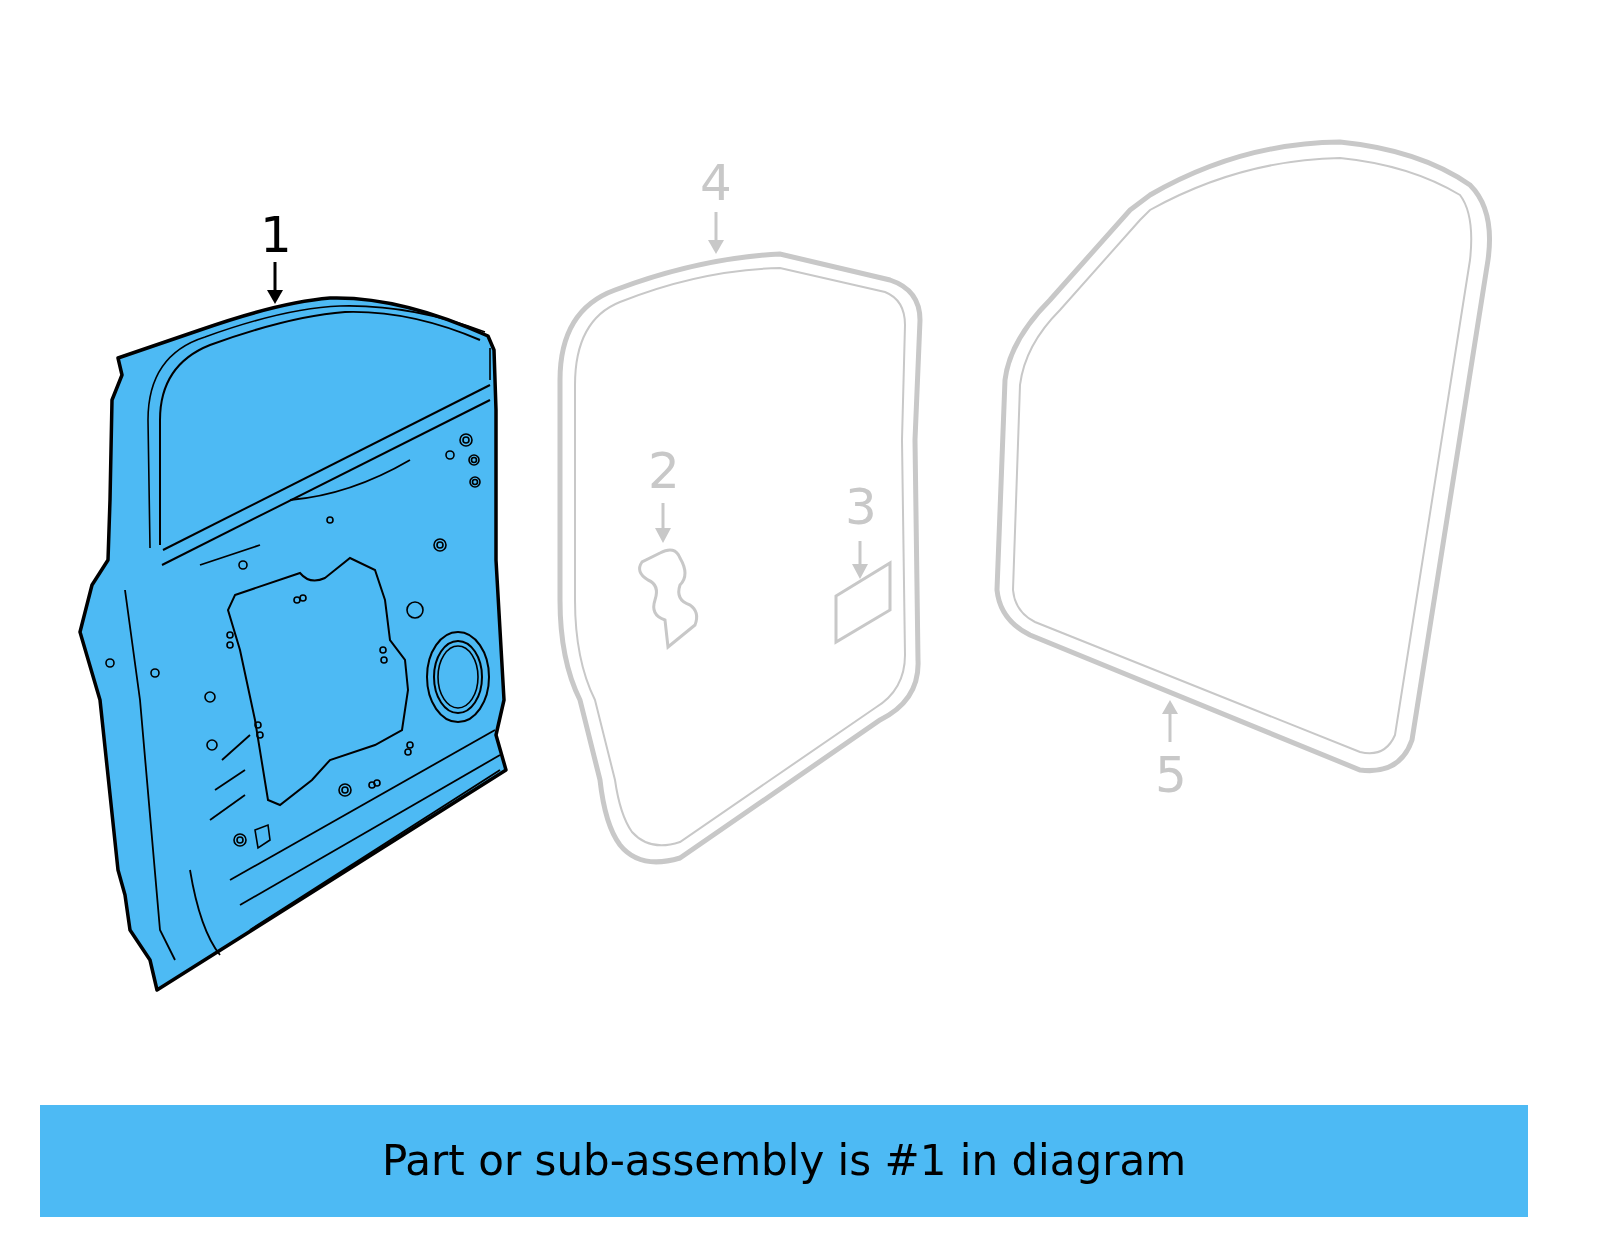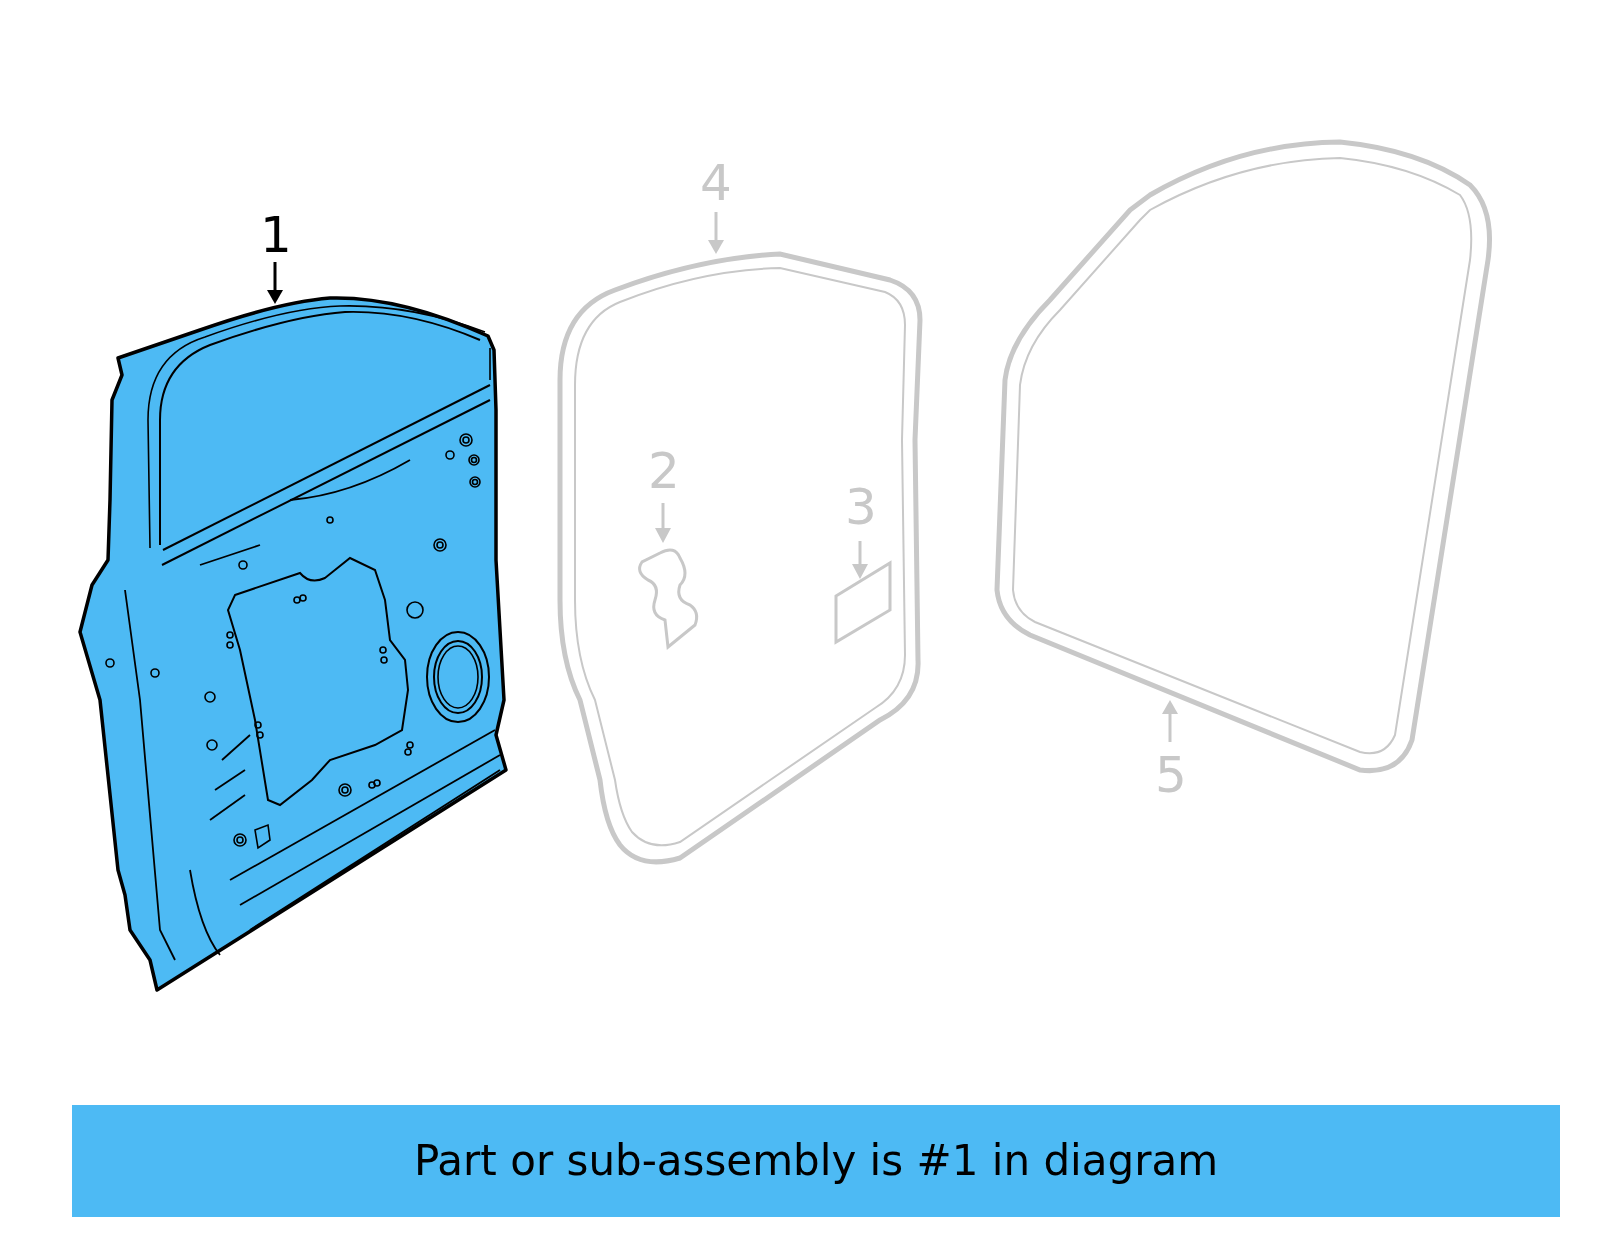--- a/index.html
+++ b/index.html
@@ -1,21 +1,21 @@
 <!DOCTYPE html>
 <html><head>
   <meta charset="utf-8">
   <style>
     html, body { margin: 0; padding: 0; background: #ffffff; }
     body { width: 1600px; height: 1249px; position: relative; overflow: hidden; font-family: "DejaVu Sans", sans-serif; }
     #diagram { position: absolute; left: 0; top: 0; width: 1600px; height: 1100px; }
     .callout { position: absolute; font-family: "DejaVu Sans", sans-serif; font-size: 50px; line-height: 1; }
     .callout.active { color: #000000; }
     .callout.inactive { color: #c8c8c8; }
-    #banner { position: absolute; left: 40px; top: 1105px; width: 1488px; height: 112px; background: #4dbaf4; display: flex; flex-direction: column; align-items: center; justify-content: center; margin-left: 32px; }
+    #banner { position: absolute; left: 40px; top: 1105px; width: 1488px; height: 112px; background: #4dbaf4; display: flex; flex-direction: column; align-items: center; justify-content: center; }
     #banner .line { font-family: "DejaVu Sans", sans-serif; font-size: 42px; color: #000; line-height: 48px; white-space: nowrap; }
   </style>
 </head>
 <body>
 
 <svg id="diagram" viewBox="0 0 1600 1100" xmlns="http://www.w3.org/2000/svg">
 
   <g>
     <path d="M118,358 L200,330 Q280,302 330,298 Q400,296 488,336 L494,350 L496,410 L496,560 L504,700 L496,735 L506,770 L157,990 L150,960 L130,930 L125,895 L118,870 L100,700 L80,632 L92,585 L108,560 L110,500 L112,400 L122,375 Z" fill="#4dbaf4" stroke="#000" stroke-width="3.5" stroke-linejoin="round"></path>
 

